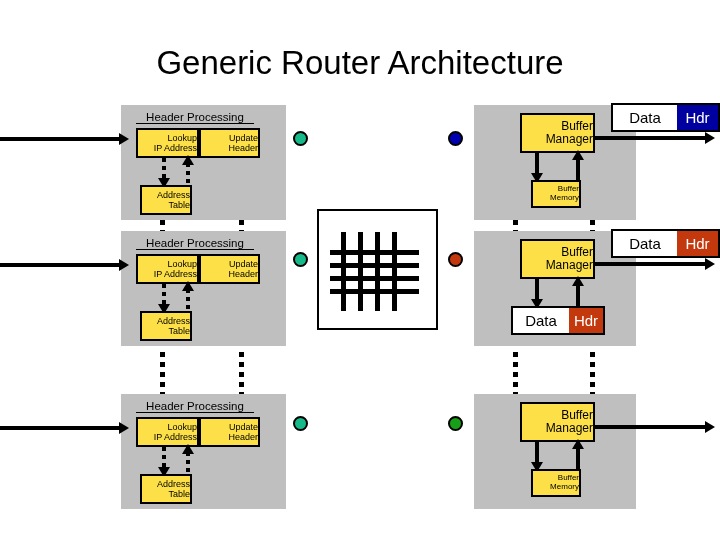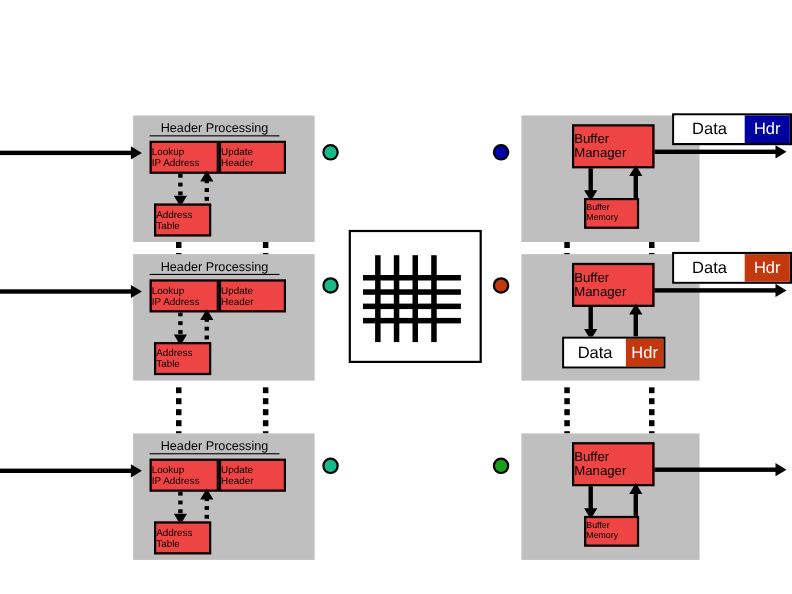--- a/index.html
+++ b/index.html
@@ -15,23 +15,23 @@
     position:absolute;left:0;top:44px;width:720px;text-align:center;
     font-size:33px;font-weight:normal;color:#000;letter-spacing:0px;
     font-family:"Liberation Sans", sans-serif;
   }
 
   
   .panel{position:absolute;background:#bfbfbf;}
 
   
   .box{
-    position:absolute;background:#ef4444;border:2px solid #000;
+    position:absolute;background:#fde047;border:2px solid #000;
     box-sizing:border-box;display:flex;align-items:center;
-    justify-content:center;text-align:left;color:#000;line-height:1.12;
+    justify-content:center;text-align:right;color:#000;line-height:1.12;
   }
   .box span{display:block;width:100%;}
 
   .hp-label{
     position:absolute;text-align:center;font-size:11.5px;color:#000;
     border-bottom:1px solid #000;
   }
 
   .proc-box{font-size:9px;}
   .addr-box{font-size:9px;}
@@ -87,20 +87,21 @@
 
   
   .xbar{position:absolute;border:2px solid #000;background:#fff;box-sizing:border-box;}
   .xbar i{position:absolute;background:#000;display:block;}
 </style>
 </head>
 <body>
 
 <div id="stage">
 
+  <div class="title">Generic Router Architecture</div>
 
   <div class="panel" style="left:121px;top:105px;width:165px;height:115px;"></div>
   <div class="panel" style="left:474px;top:105px;width:162px;height:115px;"></div>
 
   <div class="hline" style="left:0px;top:137px;width:122px;"></div>
   <div class="arrow-r" style="left:119px;top:133px;"></div>
 
   <div class="hp-label" style="left:136px;top:111px;width:118px;">Header Processing</div>
 
   <div class="box proc-box" style="left:136px;top:128px;width:63px;height:30px;">

